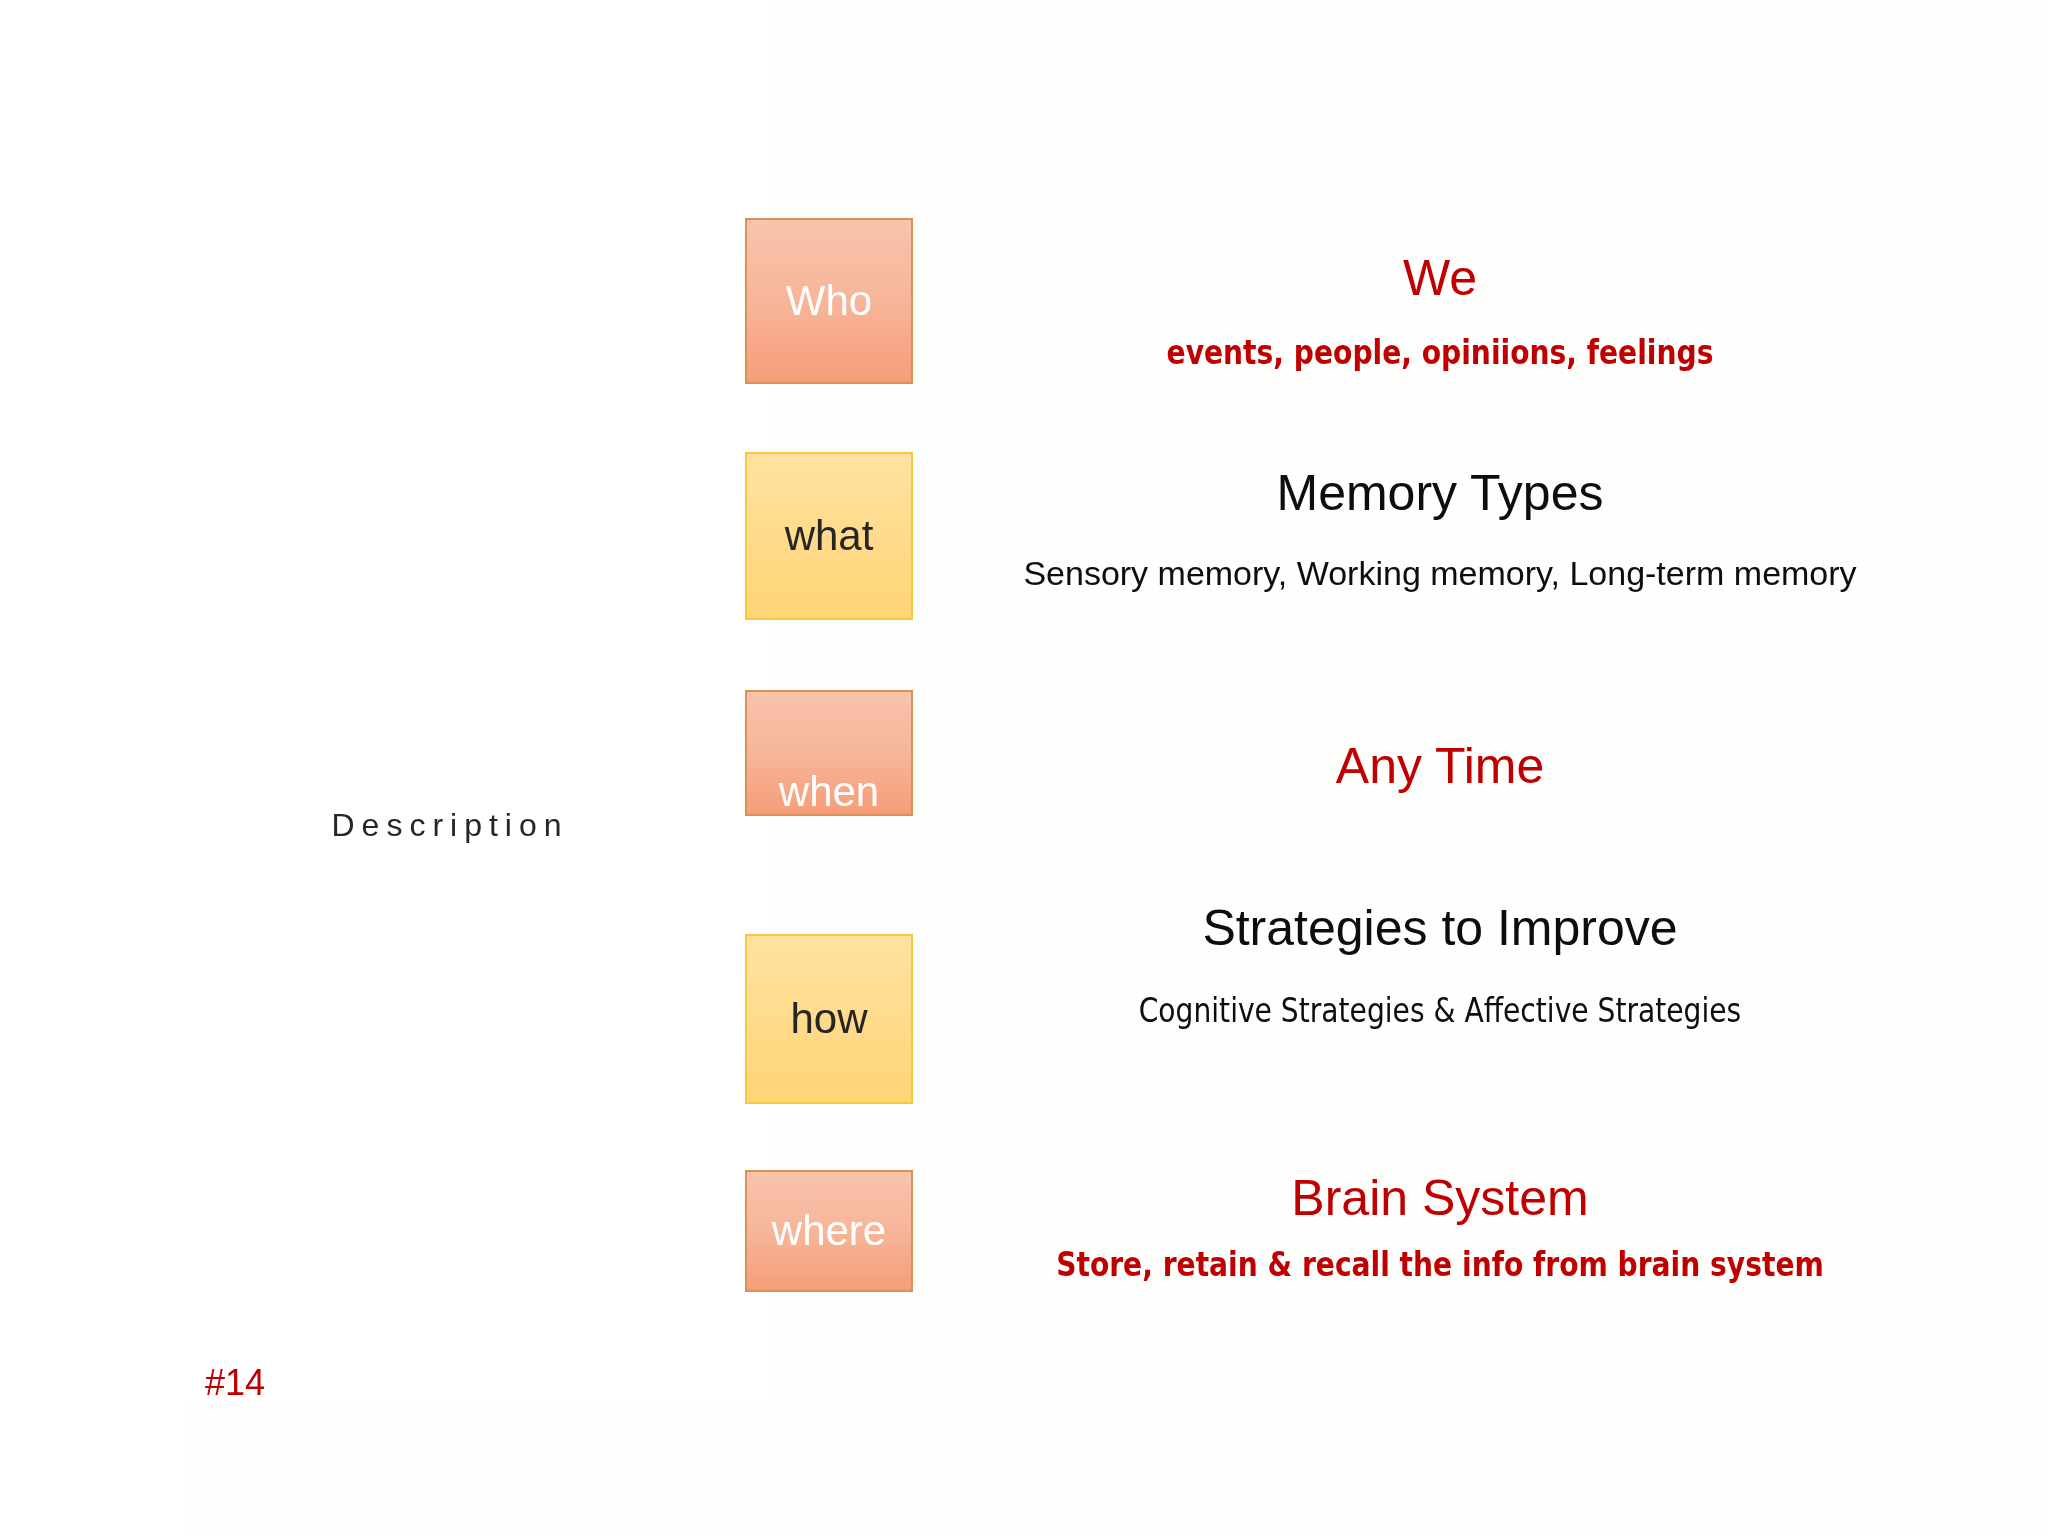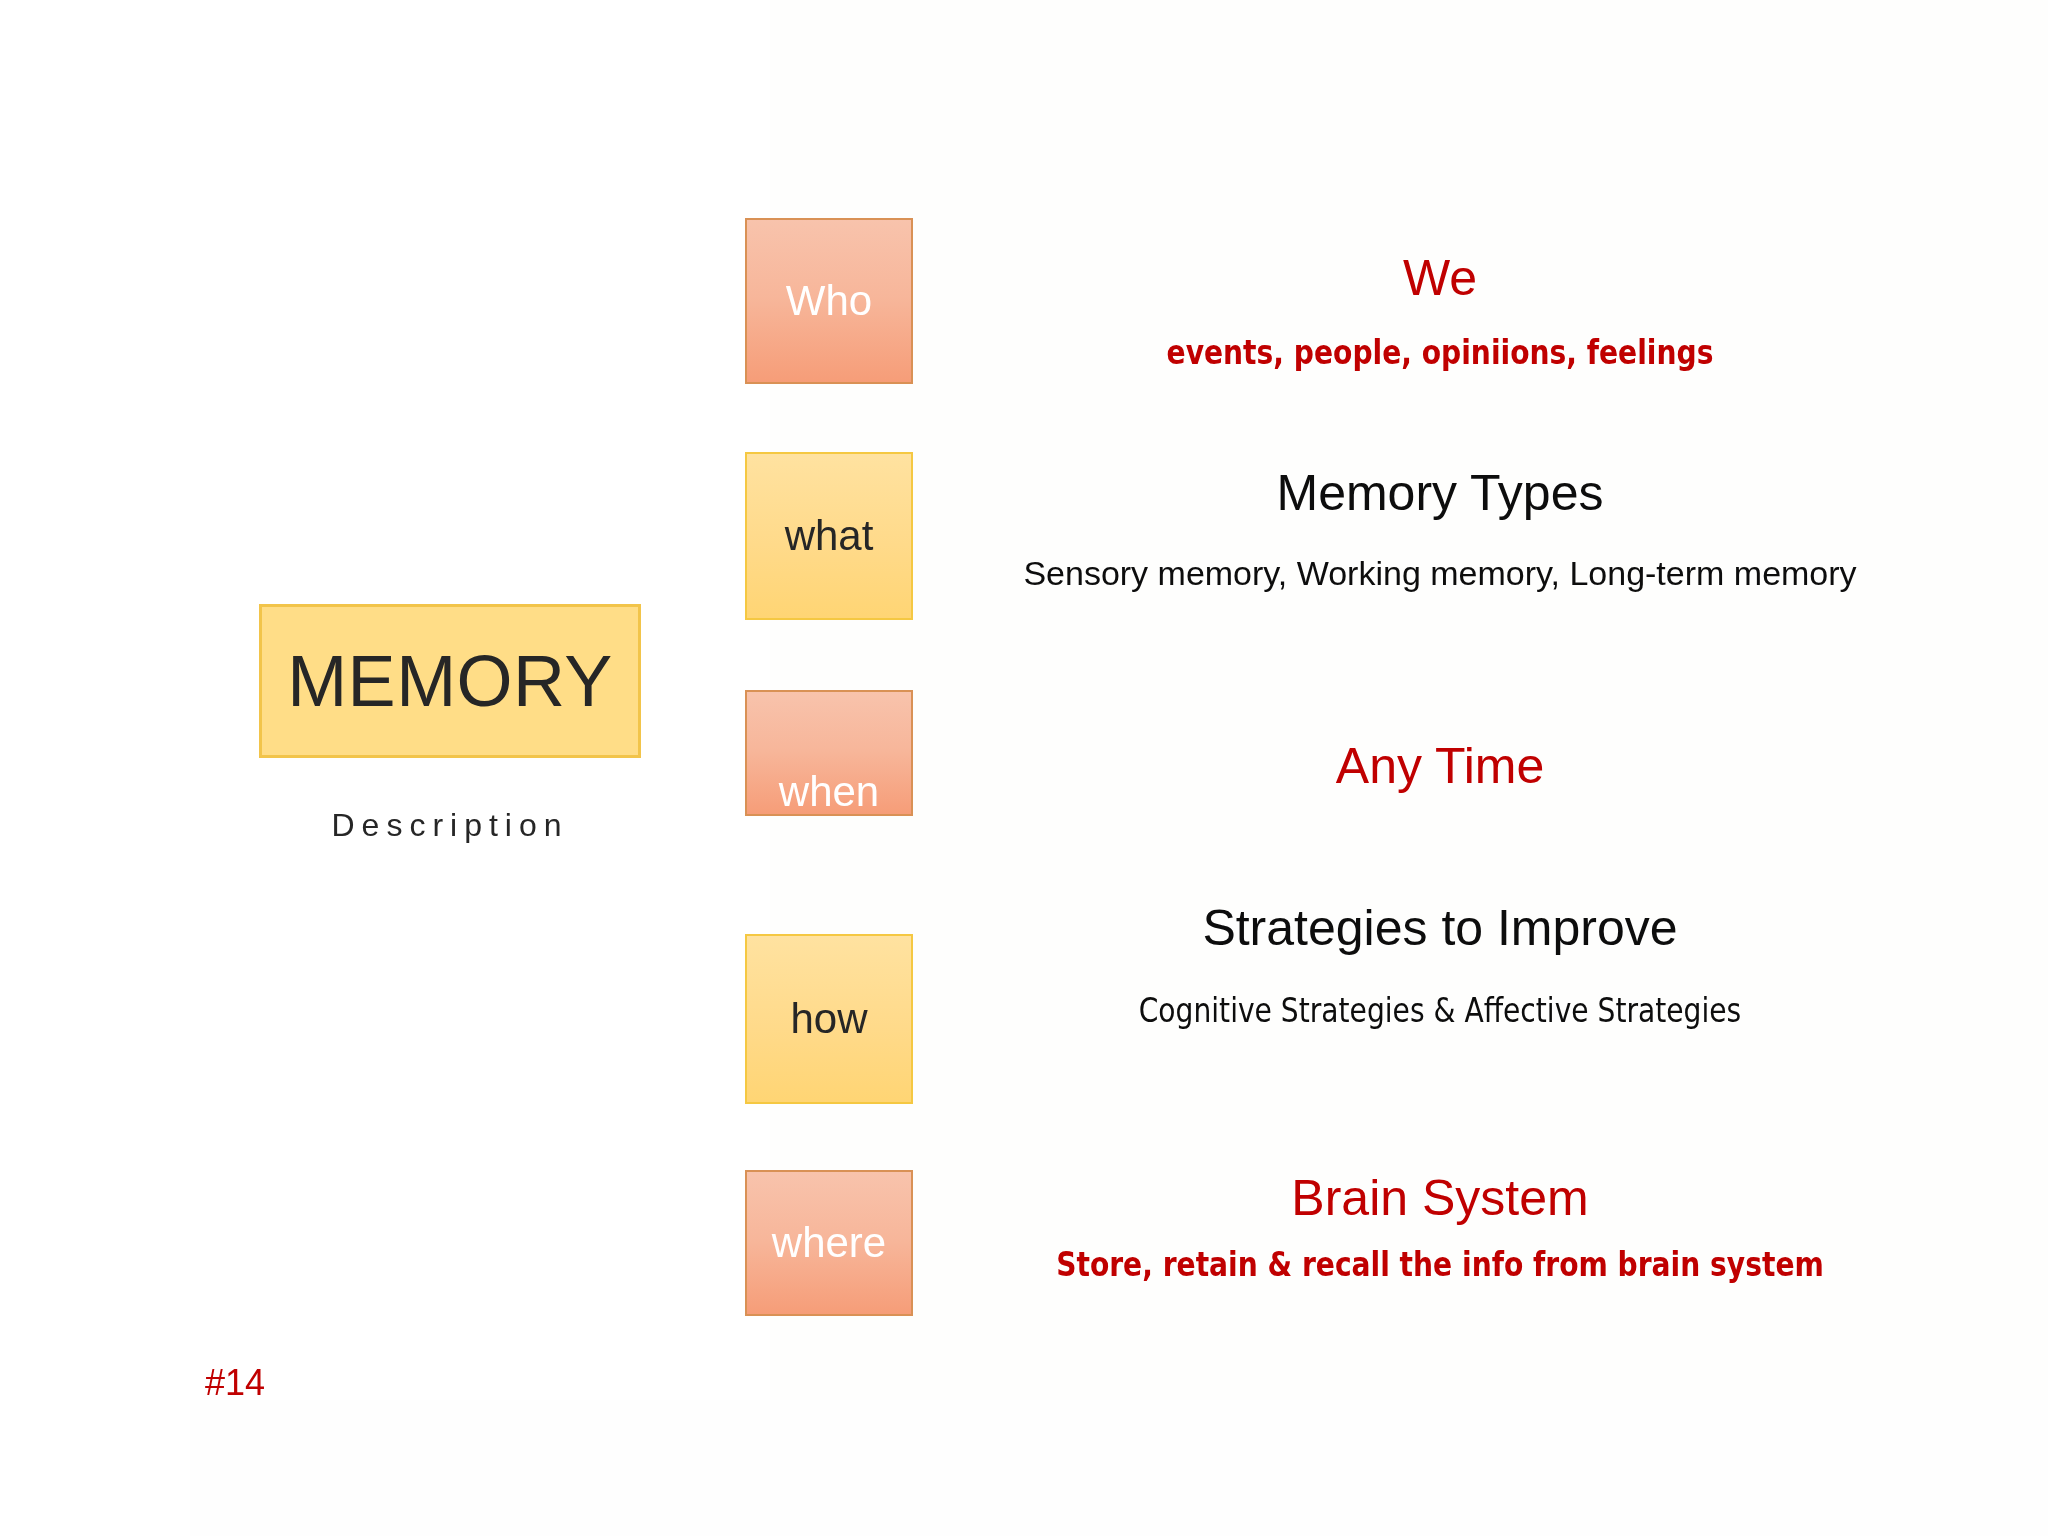--- a/index.html
+++ b/index.html
@@ -94,21 +94,21 @@
   .qbox.yellow {
     background: linear-gradient(to bottom, #ffe2a0 0%, #ffda8a 55%, #ffd574 100%);
     border: 2px solid #f5c842;
     color: #262626;
   }
 
   .qbox-who   { top: 218px;  height: 166px; }
   .qbox-what  { top: 452px;  height: 168px; }
   .qbox-when  { top: 690px;  height: 126px; align-items: flex-end; }
   .qbox-how   { top: 934px;  height: 170px; }
-  .qbox-where { top: 1170px; height: 146px; }
+  .qbox-where { top: 1170px; height: 122px; }
 
   
   .row-text {
     position: absolute;
     left: 940px;
     width: 1000px;
     text-align: center;
   }
   .row-title {
     line-height: 1.12;
@@ -154,23 +154,20 @@
   }
 </style>
 </head>
 <body>
 
 <div id="slide">
 
   <div class="bg-panel-right"></div>
   <div class="bg-panel-bottom"></div>
 
-  <div class="memory-box">
-    <span class="memory-box-label">MEMORY</span>
-  </div>
   <div class="memory-caption">Description</div>
 
   <div class="qbox salmon qbox-who">
     <span>Who</span>
   </div>
   <div class="qbox yellow qbox-what">
     <span>what</span>
   </div>
   <div class="qbox salmon qbox-when">
     <span>when</span>

